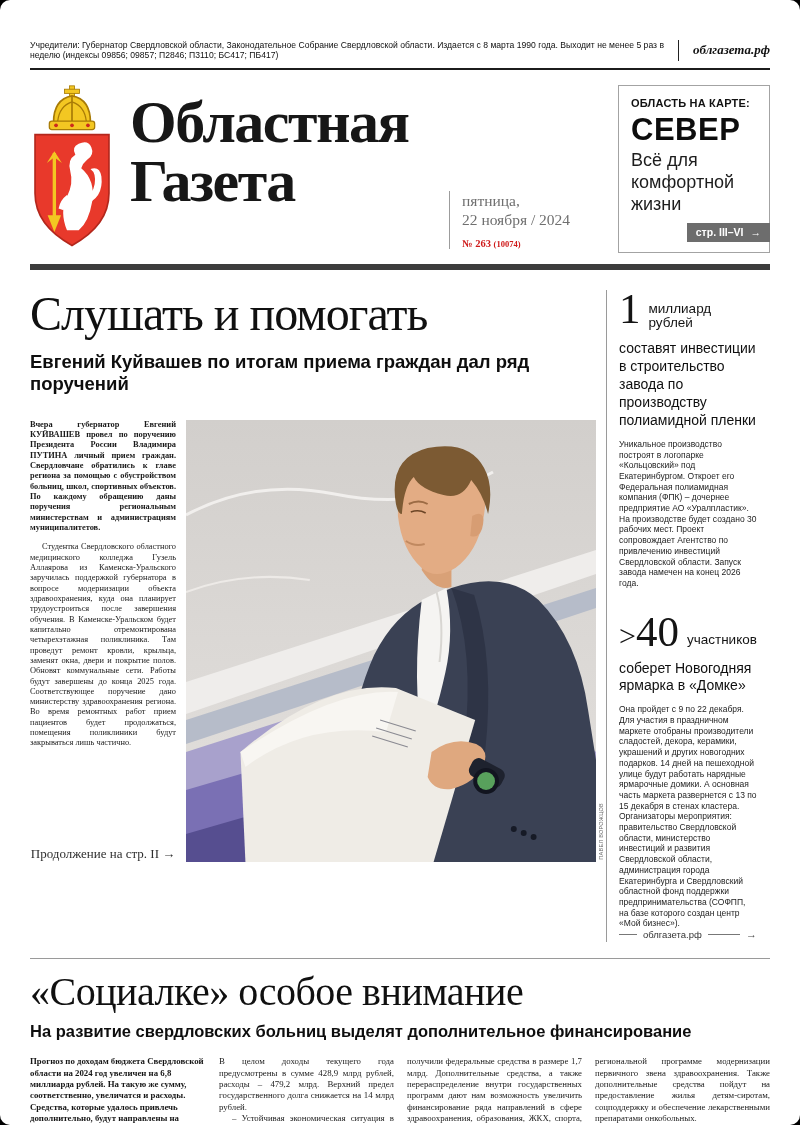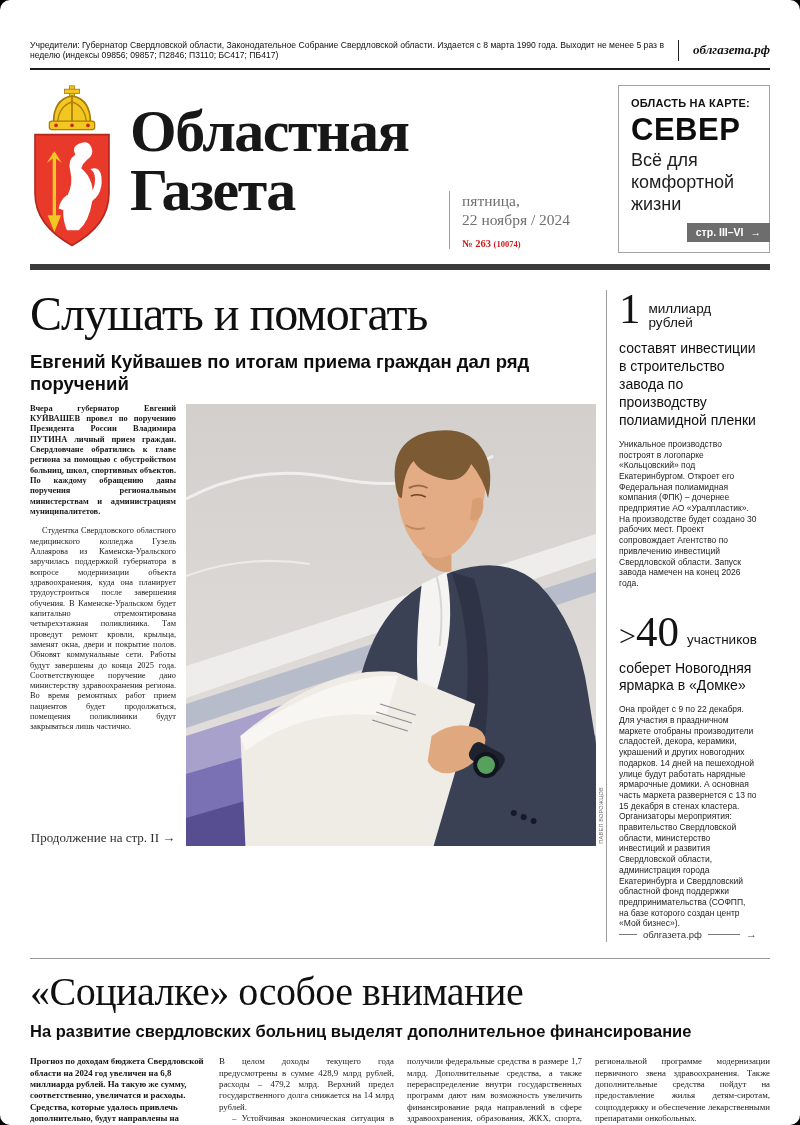--- a/index.html
+++ b/index.html
@@ -20,21 +20,21 @@
   }
   .topbar-site{
     border-left:1.5px solid #222;padding-left:14px;display:flex;align-items:center;
     font-family:"Liberation Serif",serif;font-style:italic;font-weight:bold;
     font-size:13px;color:#111;cursor:pointer;
   }
   
   .masthead{display:flex;margin-top:15px;height:168px;}
   .coat{width:84px;flex:0 0 84px;}
   .mast-title{
-    margin-left:16px;margin-top:17px;
+    margin-left:16px;margin-top:8px;
     font-family:"Liberation Serif",serif;font-weight:bold;
     font-size:60px;line-height:0.99;letter-spacing:-1.5px;color:#171717;
   }
   .dateblock{
     margin-left:auto;align-self:flex-end;margin-bottom:4px;
     border-left:1px solid #9c9c9c;padding-left:12px;width:142px;flex:0 0 142px;
   }
   .date-line{font-size:15.5px;line-height:1.25;color:#6f6f6f;}
   .issue{margin-top:8px;font-weight:bold;font-size:10.5px;color:#cf1a1a;}
   .issue-total{font-size:8.5px;font-weight:bold;color:#cf1a1a;}
@@ -56,21 +56,21 @@
   .main-row{display:flex;margin-top:20px;}
   .lead-article{width:566px;flex:0 0 566px;}
   .lead-headline{
     margin:0;font-family:"Liberation Serif",serif;font-weight:normal;
     font-size:48px;line-height:1.0;letter-spacing:-1px;color:#101010;
   }
   .lead-subhead{
     margin-top:13px;font-family:"Liberation Sans",sans-serif;
     font-weight:bold;font-size:18.5px;color:#0e0e0e;
   }
-  .lead-body-row{display:flex;gap:10px;margin-top:9px;}
+  .lead-body-row{display:flex;gap:10px;margin-top:25px;}
   .textcol{
     width:146px;flex:0 0 146px;display:flex;flex-direction:column;
     font-size:8.4px;line-height:1.23;text-align:justify;color:#1a1a1a;height:442px;
   }
   .textcol p{margin:0;}
   .lead-p{font-weight:bold;}
   .body-p{margin-top:9px !important;text-indent:12px;}
   .continuation{
     margin-top:auto;text-align:center;font-family:Liberation Serif, serif;
     font-size:13px;color:#2e2e2e;cursor:pointer;

